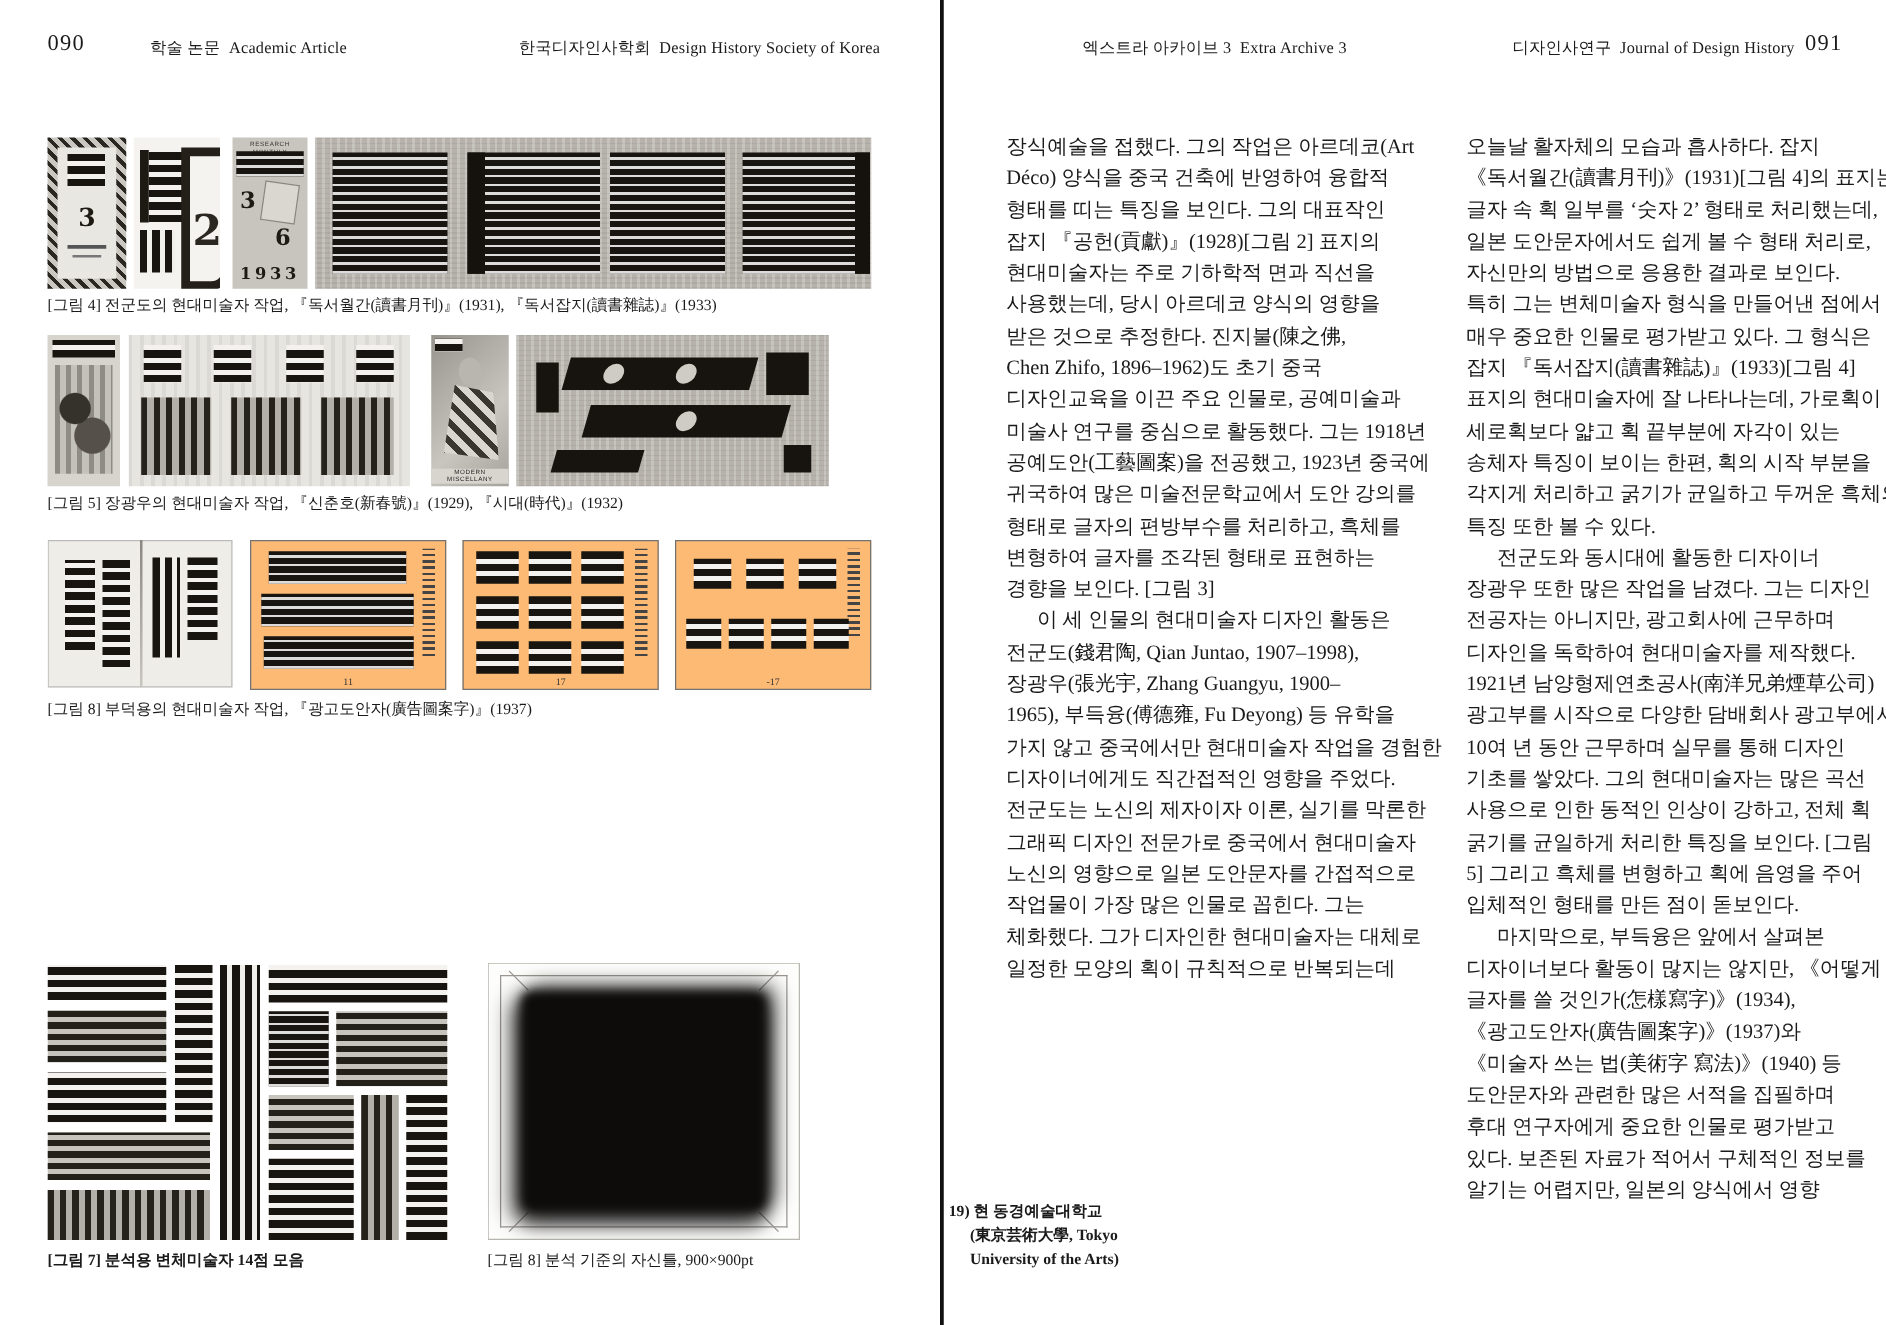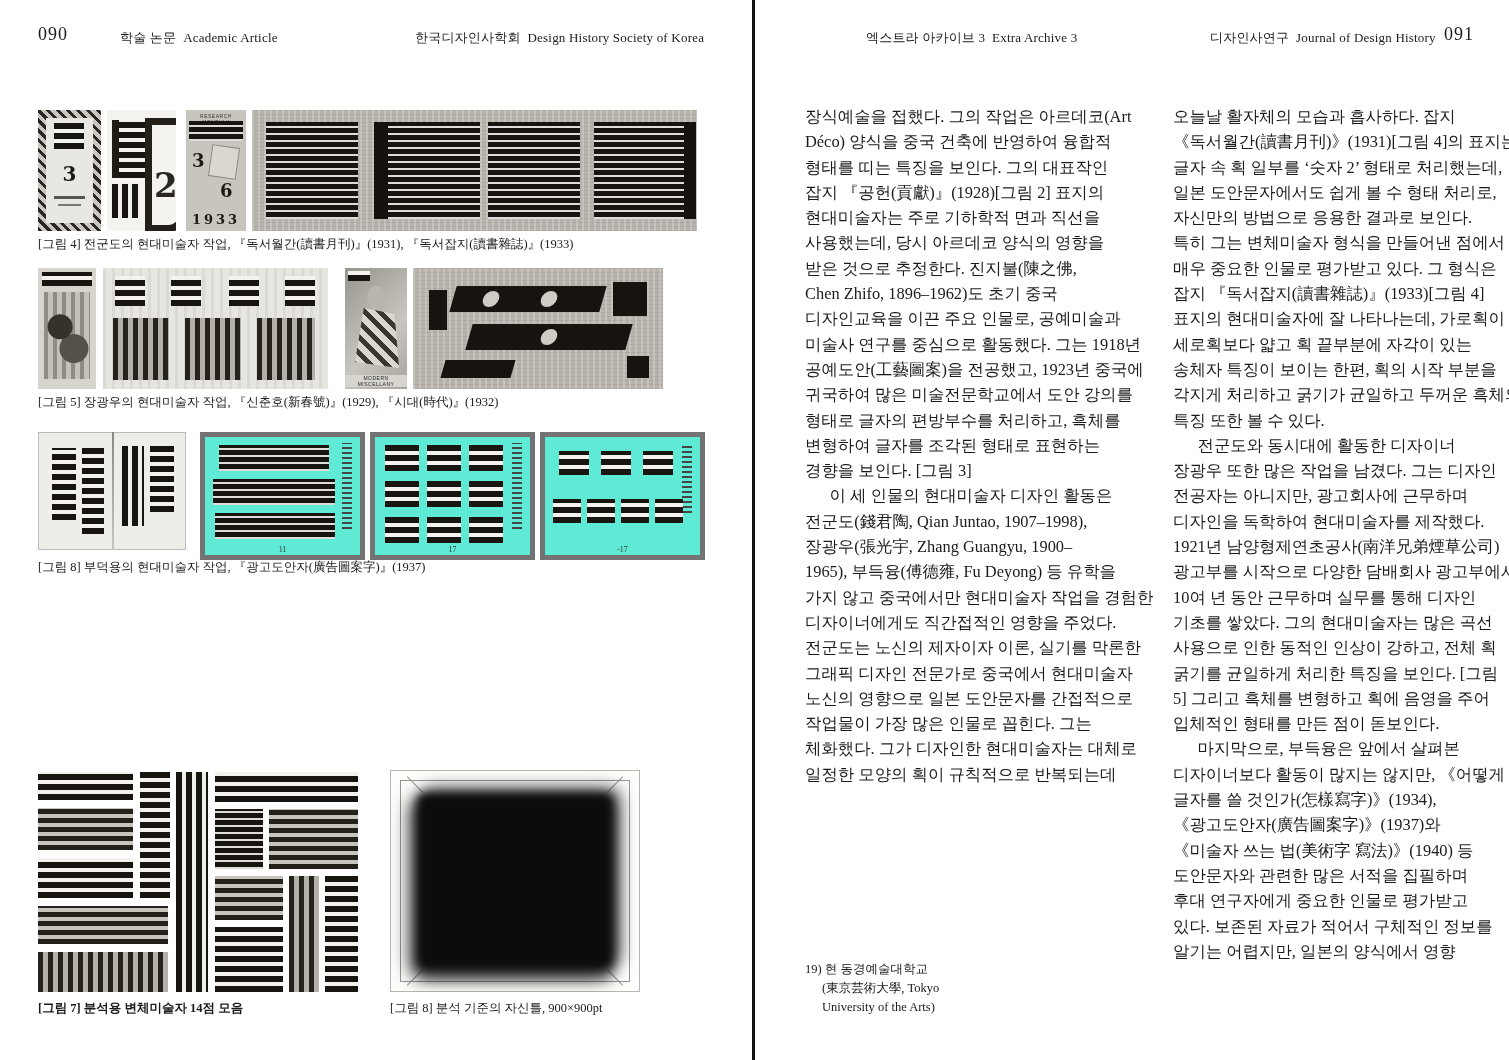--- a/index.html
+++ b/index.html
@@ -25,21 +25,21 @@
     background-image:repeating-linear-gradient(90deg,rgba(255,255,255,.22) 0 2px,transparent 2px 6px),
                      repeating-linear-gradient(0deg,rgba(0,0,0,.06) 0 1px,transparent 1px 4px);}
   .paperlight{background-color:#e7e5e0;
     background-image:repeating-linear-gradient(90deg,rgba(0,0,0,.05) 0 3px,transparent 3px 9px);}
   .pA{background:repeating-linear-gradient(0deg,#181510 0 6px,#f4f2ee 6px 10px);}
   .pB{background:repeating-linear-gradient(90deg,#181510 0 6px,#f1efe9 6px 10px);}
   .pC{background-color:#c7c4bd;background-image:repeating-linear-gradient(0deg,rgba(22,18,12,.92) 0 5px,transparent 5px 9px);}
   .pD{background-color:#181510;background-image:repeating-linear-gradient(0deg,rgba(255,255,255,.85) 0 2px,transparent 2px 7px);}
   .pE{background-color:#b3b0a9;background-image:repeating-linear-gradient(90deg,rgba(22,18,12,.9) 0 5px,transparent 5px 10px);}
   .solidink{background:#17140f;}
-  .panel{background:#5eead4;border:5px solid #737373;position:absolute;}
+  .panel{background:#fdba74;border:1px solid #737373;position:absolute;}
   .tinytxt{font-size:5px;letter-spacing:.5px;color:#222;font-family:"Liberation Sans",sans-serif;}
   .pagenum-sm{font-size:8px;color:#333;}
   .bigdigit{font-weight:bold;color:#1d1a14;font-family:"DejaVu Serif",serif;}
   .blob{background:#0d0c0a;border-radius:10px;filter:blur(4px);
         box-shadow:6px -4px 14px rgba(10,9,8,.75), -7px 6px 16px rgba(10,9,8,.7), 0 10px 12px rgba(10,9,8,.6);}
   .cropline{background:#9a9791;}
   .skew{transform:skewX(-16deg);}
   .hole{background:#cfccc5;border-radius:50%;position:absolute;}
 </style>
 </head>
@@ -259,20 +259,20 @@
         <div class="line">디자이너보다 활동이 많지는 않지만, 《어떻게</div>
         <div class="line">글자를 쓸 것인가(怎樣寫字)》(1934),</div>
         <div class="line">《광고도안자(廣告圖案字)》(1937)와</div>
         <div class="line">《미술자 쓰는 법(美術字 寫法)》(1940) 등</div>
         <div class="line">도안문자와 관련한 많은 서적을 집필하며</div>
         <div class="line">후대 연구자에게 중요한 인물로 평가받고</div>
         <div class="line">있다. 보존된 자료가 적어서 구체적인 정보를</div>
         <div class="line">알기는 어렵지만, 일본의 양식에서 영향</div>
       </div>
 
-    <div class="abs footnote" style="left:805px;top:960px;width:220px;">
+    <div class="abs footnote" style="left:759px;top:960px;width:220px;font-weight:bold;">
         <div class="line">19) 현 동경예술대학교</div>
         <div class="line">(東京芸術大學, Tokyo</div>
         <div class="line">University of the Arts)</div>
       </div>
   </section>
 
 </div>
 
 </body></html>

